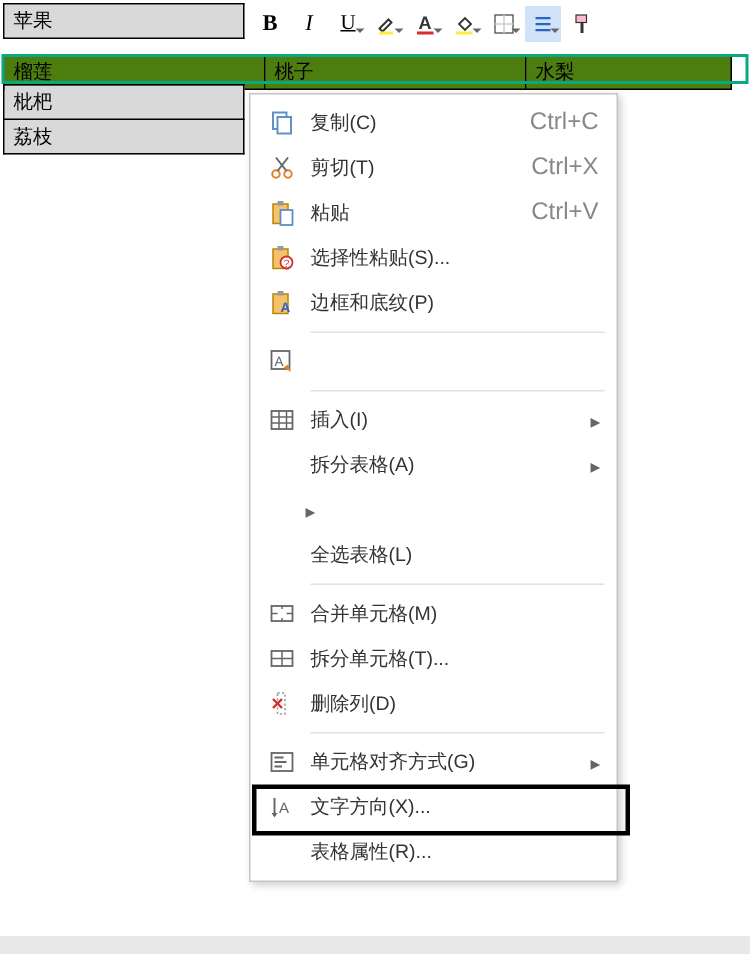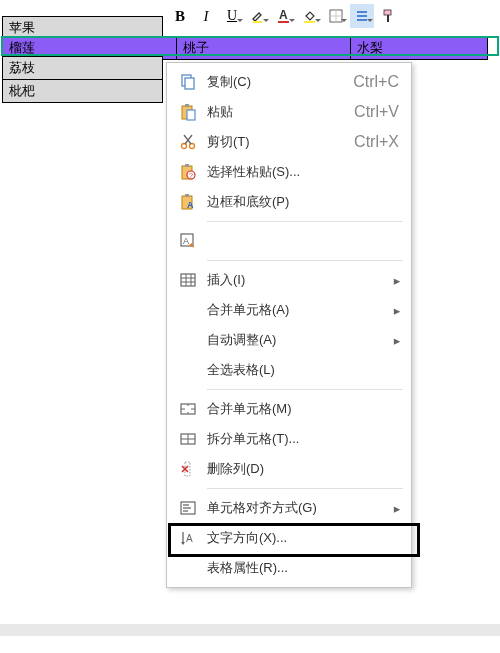--- a/index.html
+++ b/index.html
@@ -1,23 +1,23 @@
 <!DOCTYPE html>
 <html><head>
 <meta charset="utf-8">
 <style>
 *{box-sizing:border-box;margin:0;padding:0}
 body{font-family:"Microsoft YaHei",sans-serif;font-size:13px;background:#fff;width:500px;height:653px;overflow:hidden;position:relative}
 .toolbar{position:absolute;left:168px;top:2px;display:flex;align-items:center;gap:2px;height:28px}
 .tb-btn{width:24px;height:24px;display:flex;align-items:center;justify-content:center;cursor:pointer;position:relative}
 .tb-btn.dropdown::after{content:"";position:absolute;right:1px;bottom:3px;border:3px solid transparent;border-top-color:#666}
-.tbl{position:absolute;left:2px;top:16px;border-collapse:collapse}
+.tbl{position:absolute;left:2px;top:2px;border-collapse:collapse}
 .tbl td{border:1px solid #000;background:#d9d9d9;padding:2px 6px;font-size:13px;height:18px}
 .tbl tr:first-child td{border-top:1px solid #000}
-.row-sel td{background:#8b5cf6}
+.row-sel td{background:#4d7c0f}
 .sel-border{position:absolute;left:1px;top:36px;width:498px;height:20px;border:2px solid #0aa87e;pointer-events:none}
 .menu{position:absolute;left:166px;top:62px;width:246px;background:#fff;border:1px solid #c5c5c5;box-shadow:2px 2px 5px rgba(0,0,0,.2);padding:4px 0}
 .menu-item{display:flex;align-items:center;height:30px;padding:0 8px 0 8px;cursor:default;position:relative}
 .menu-icon{width:26px;display:flex;align-items:center;justify-content:center;flex-shrink:0}
 .menu-label{flex:1;padding-left:6px;color:#333}
 .menu-shortcut{color:#888;font-size:16px;padding-right:4px}
 .menu-arrow{width:12px;text-align:center;color:#666}
 .menu-sep{height:1px;background:#e0e0e0;margin:4px 8px 4px 40px}
 .highlight-box{position:absolute;left:168px;top:523px;width:252px;height:34px;border:3px solid #000;pointer-events:none;z-index:10}
 .bottom-bar{position:absolute;left:0;top:624px;width:500px;height:12px;background:#e8e8e8}
@@ -100,62 +100,62 @@
       <tr class="row-sel">
     <td style="width:174px">榴莲</td>
     <td style="width:174px">桃子</td>
     <td style="width:137px">水梨</td>
   </tr>
 </tbody>
   </table>
 <table class="tbl" style="top:56px">
   <tbody>
       <tr>
-        <td style="width:160px">荔枝</td>
+        <td style="width:160px">枇杷</td>
       </tr>
   <tr>
-        <td style="width:160px">枇杷</td>
+        <td style="width:160px">荔枝</td>
       </tr>
 </tbody>
   </table>
 <div class="sel-border"></div>
 
 <div class="menu">
   <div class="menu-item">
     <span class="menu-icon">
         <svg width="18" height="18">
           <rect x="3" y="2" width="9" height="11" fill="none" stroke="#5b8fc7" stroke-width="1.3"></rect>
           <rect x="6" y="5" width="9" height="11" fill="#fff" stroke="#5b8fc7" stroke-width="1.3"></rect>
         </svg>
       </span>
     <span class="menu-label">复制(C)</span>
     <span class="menu-shortcut">Ctrl+C</span>
   </div>
   <div class="menu-item">
     <span class="menu-icon">
         <svg width="18" height="18">
-          <rect x="3" y="3" width="10" height="13" fill="#f5c26b" stroke="#b8860b" stroke-width="1"></rect>
-          <rect x="6" y="1" width="4" height="3" fill="#999"></rect>
-          <rect x="8" y="7" width="8" height="10" fill="#fff" stroke="#5b8fc7" stroke-width="1.2"></rect>
-        </svg>
-      </span>
-    <span class="menu-label">粘贴</span>
-    <span class="menu-shortcut">Ctrl+V</span>
-  </div>
-  <div class="menu-item">
-    <span class="menu-icon">
-        <svg width="18" height="18">
           <circle cx="5" cy="13" r="2.5" fill="none" stroke="#e67e22" stroke-width="1.3"></circle>
           <circle cx="13" cy="13" r="2.5" fill="none" stroke="#e67e22" stroke-width="1.3"></circle>
           <line x1="6" y1="11" x2="13" y2="2" stroke="#666" stroke-width="1.3"></line>
           <line x1="12" y1="11" x2="5" y2="2" stroke="#666" stroke-width="1.3"></line>
         </svg>
       </span>
     <span class="menu-label">剪切(T)</span>
     <span class="menu-shortcut">Ctrl+X</span>
+  </div>
+  <div class="menu-item">
+    <span class="menu-icon">
+        <svg width="18" height="18">
+          <rect x="3" y="3" width="10" height="13" fill="#f5c26b" stroke="#b8860b" stroke-width="1"></rect>
+          <rect x="6" y="1" width="4" height="3" fill="#999"></rect>
+          <rect x="8" y="7" width="8" height="10" fill="#fff" stroke="#5b8fc7" stroke-width="1.2"></rect>
+        </svg>
+      </span>
+    <span class="menu-label">粘贴</span>
+    <span class="menu-shortcut">Ctrl+V</span>
   </div>
   <div class="menu-item">
     <span class="menu-icon">
         <svg width="18" height="18">
           <rect x="3" y="3" width="10" height="13" fill="#f5c26b" stroke="#b8860b" stroke-width="1"></rect>
           <rect x="6" y="1" width="4" height="3" fill="#999"></rect>
           <circle cx="12" cy="12" r="4" fill="#fff" stroke="#d32f2f" stroke-width="1.2"></circle>
           <text x="10" y="15" font-size="7" fill="#d32f2f">?</text>
         </svg>
       </span>
@@ -190,26 +190,25 @@
           <line x1="2" y1="11" x2="16" y2="11" stroke="#666"></line>
           <line x1="7" y1="3" x2="7" y2="15" stroke="#666"></line>
           <line x1="12" y1="3" x2="12" y2="15" stroke="#666"></line>
         </svg>
       </span>
     <span class="menu-label">插入(I)</span>
     <span class="menu-arrow">▸</span>
   </div>
   <div class="menu-item">
     <span class="menu-icon"></span>
-    <span class="menu-label">合并单元格(A)</span>
-    <span class="menu-arrow">▸</span>
-  </div>
-  <div class="menu-item">
-    <span class="menu-icon"></span>
-    <span class="menu-label">自动调整(A)</span>
+    <span class="menu-label">拆分表格(A)</span>
+    <span class="menu-arrow">▸</span>
+  </div>
+  <div class="menu-item">
+    <span class="menu-icon"></span>
     <span class="menu-arrow">▸</span>
   </div>
   <div class="menu-item">
     <span class="menu-icon"></span>
     <span class="menu-label">全选表格(L)</span>
   </div>
   <div class="menu-sep"></div>
   <div class="menu-item">
     <span class="menu-icon">
         <svg width="18" height="18">

